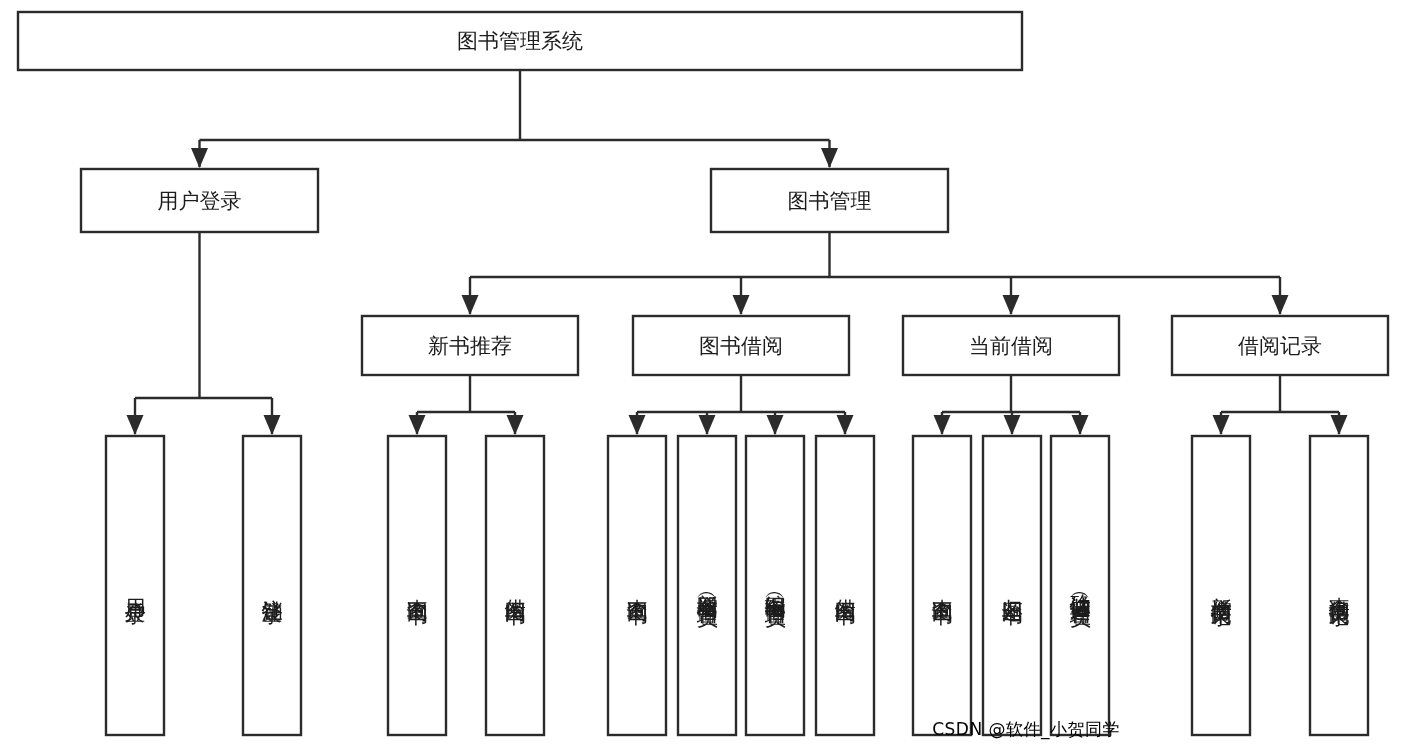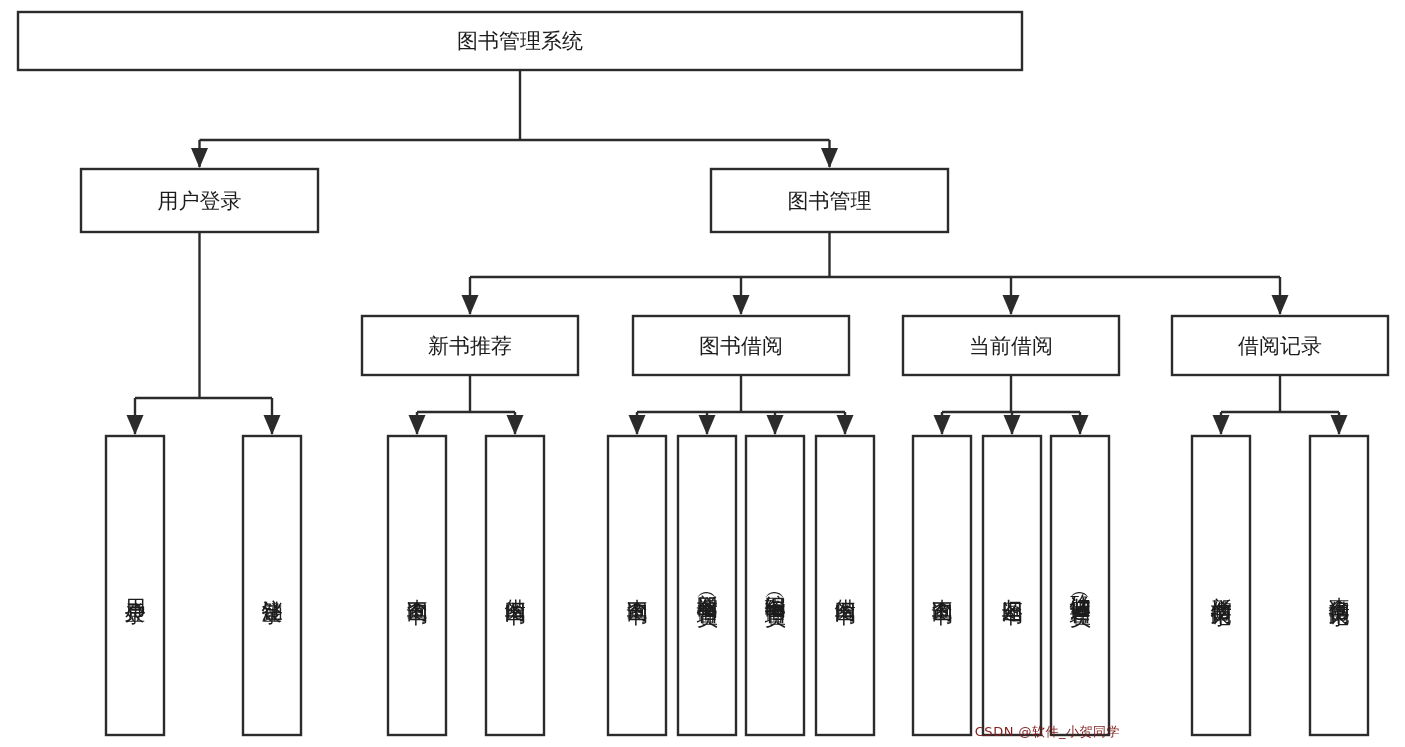--- a/index.html
+++ b/index.html
@@ -61,22 +61,22 @@
     text-align: center;
     white-space: nowrap;
     pointer-events: none;
     user-select: none;
   }
   #watermark {
     position: absolute;
     right: 10px;
     bottom: 6px;
     font-family: "DejaVu Sans", "Liberation Sans", sans-serif;
-    font-size: 13px;
-    color: #7f1d1d;
+    font-size: 17px;
+    color: #000000;
     letter-spacing: 0.5px;
     white-space: nowrap;
     pointer-events: none;
     user-select: none;
   }
 </style>
 </head>
 <body>
 
 <div id="diagram-root">

